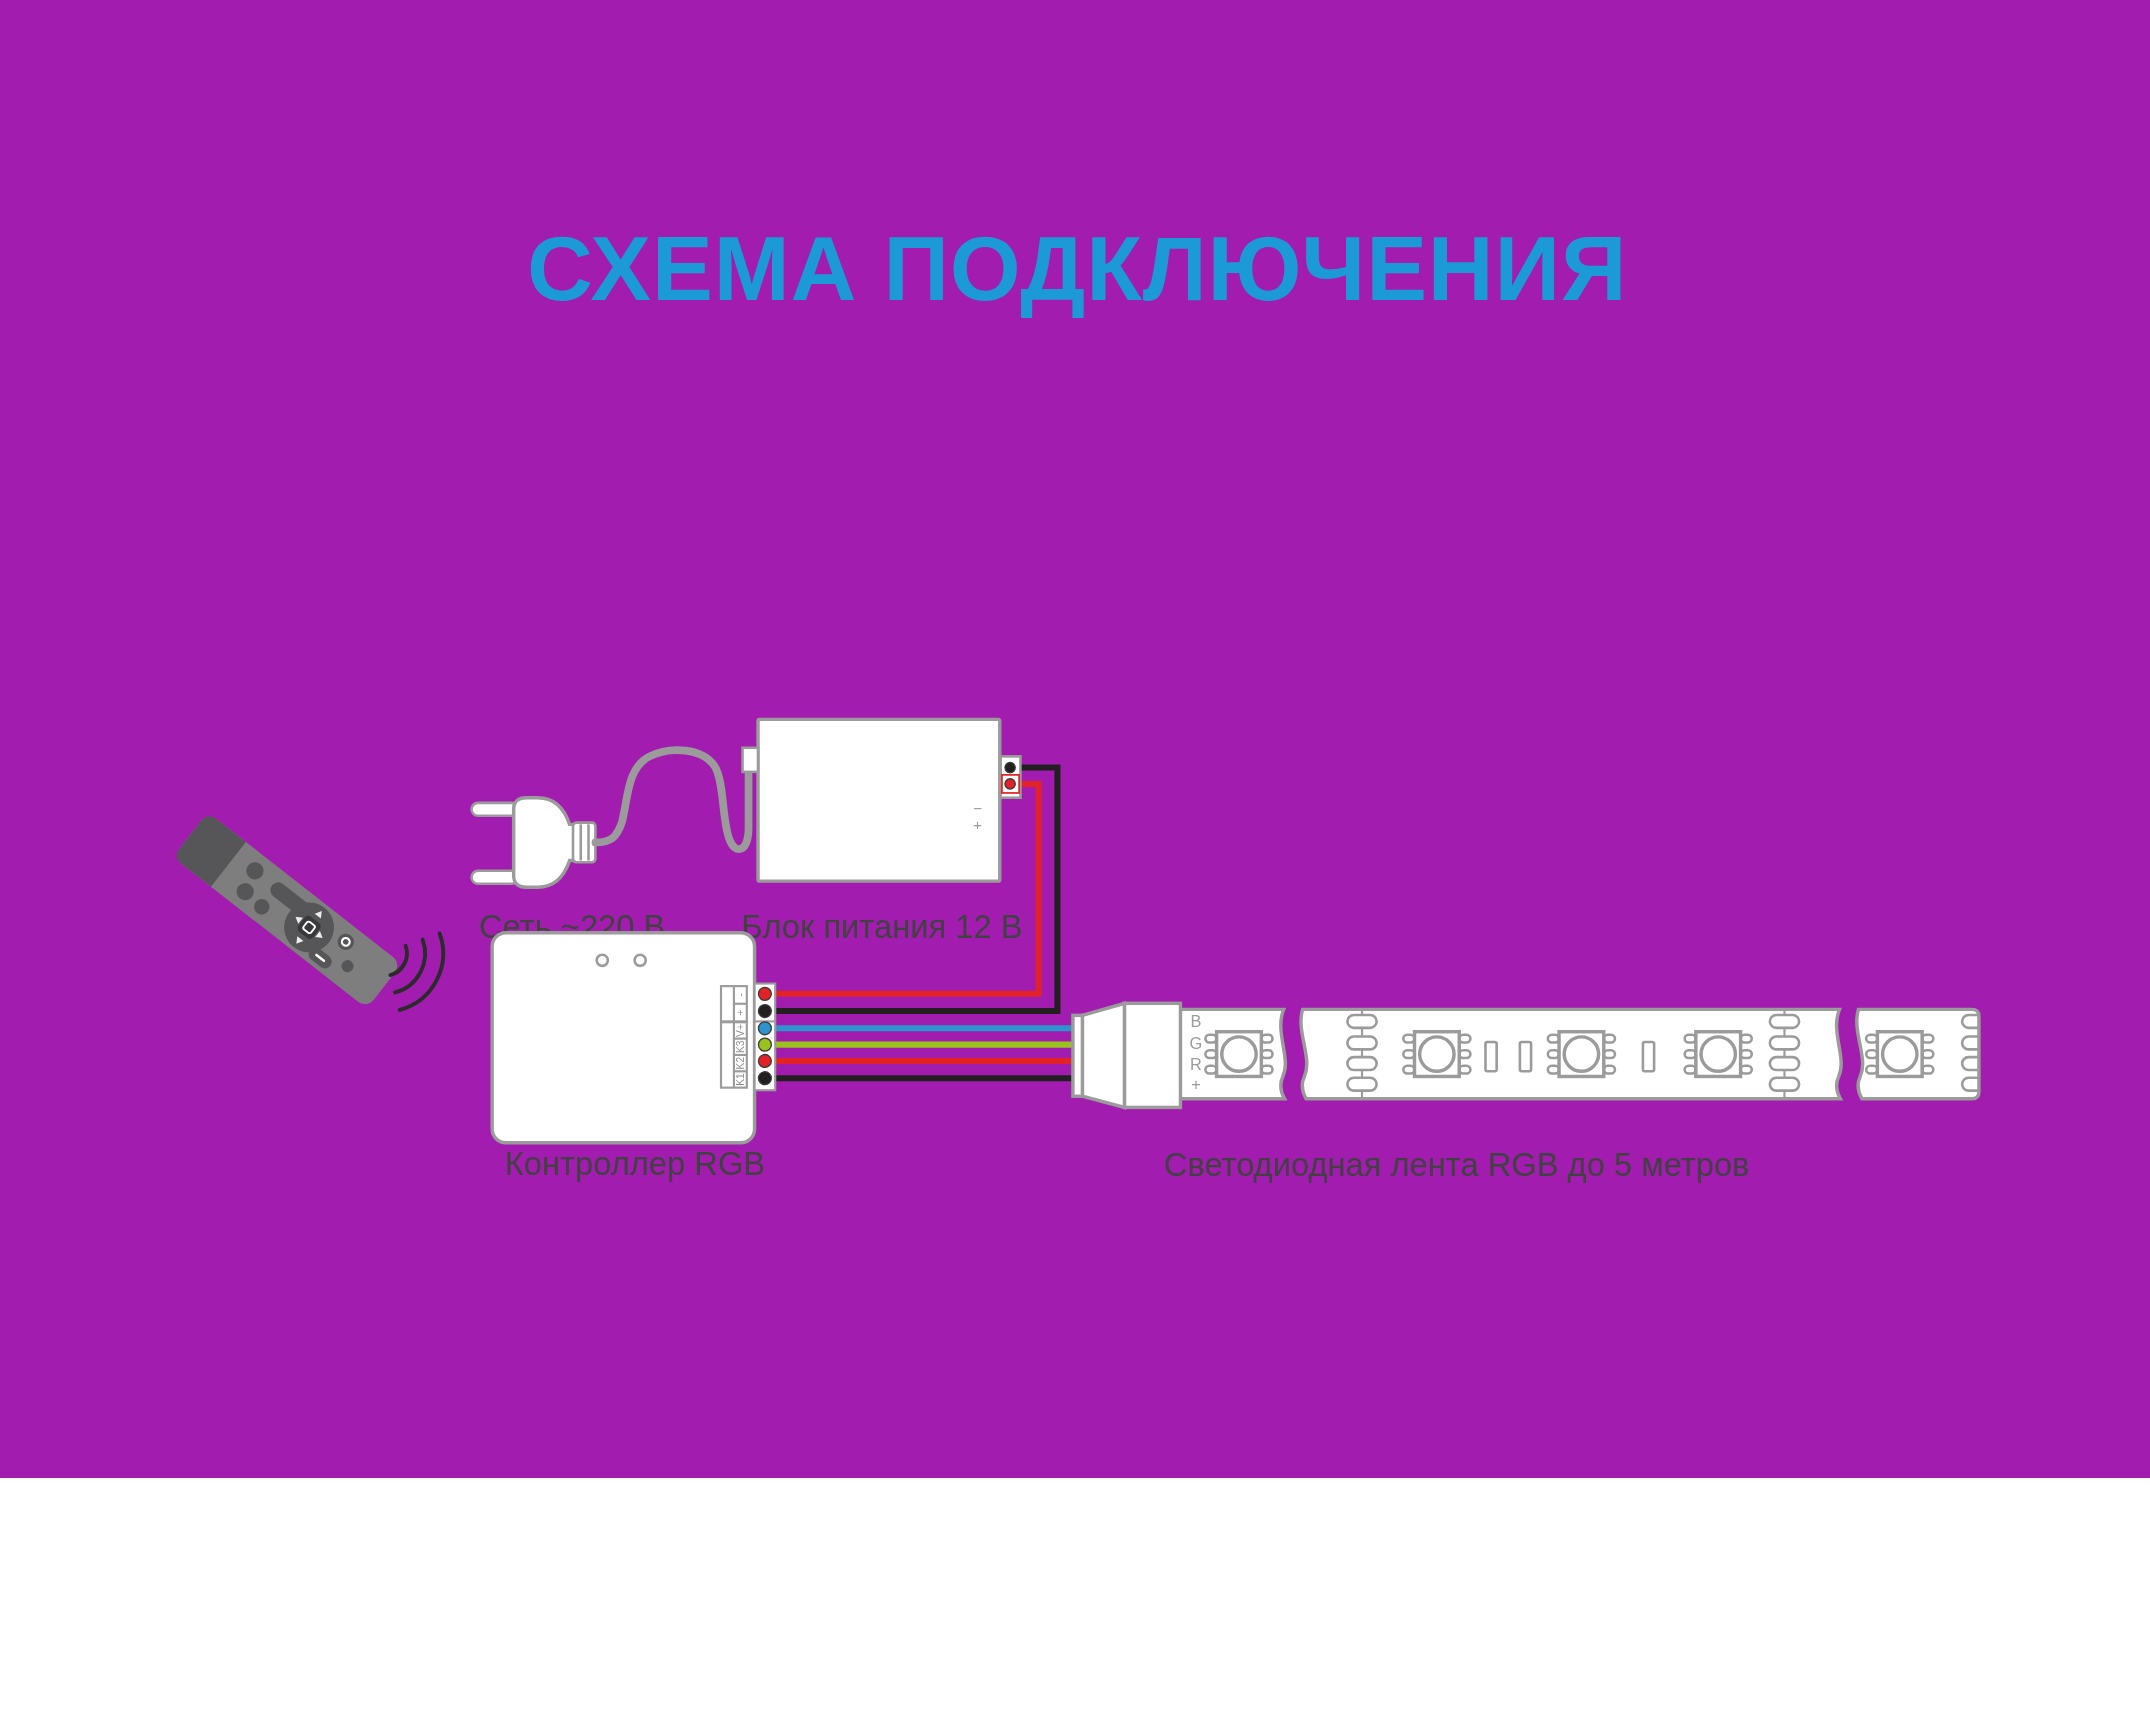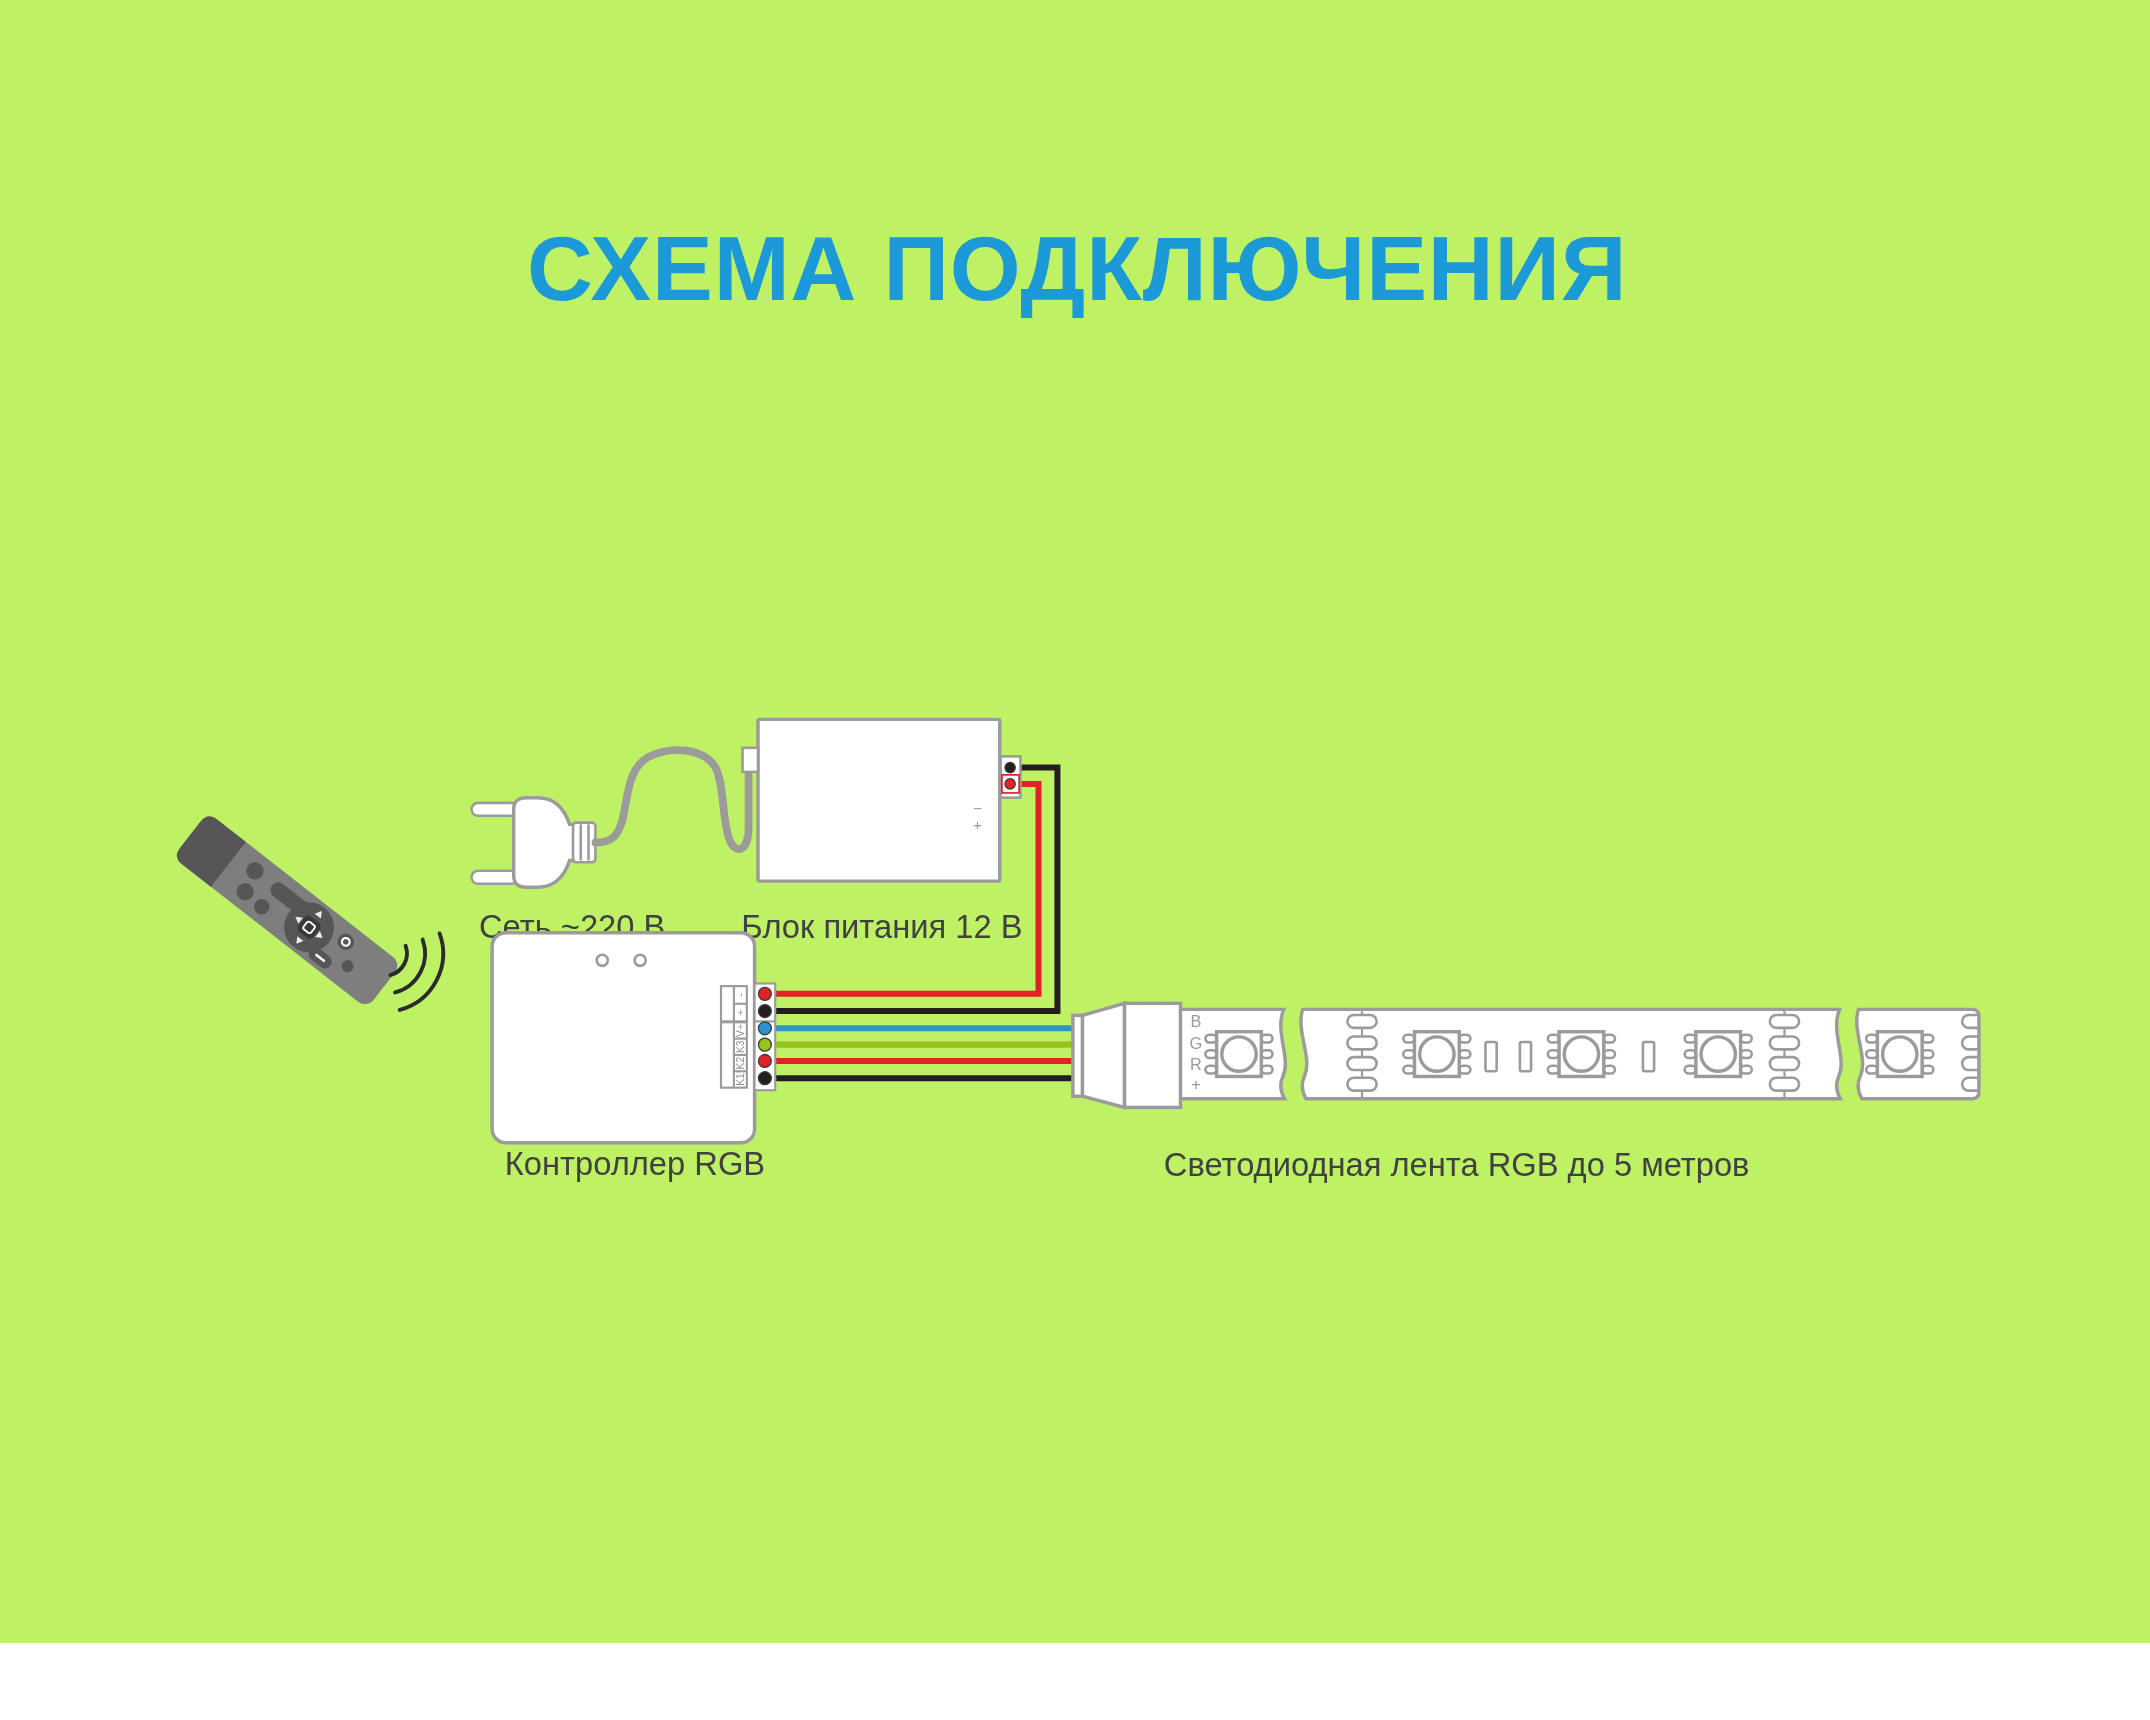--- a/index.html
+++ b/index.html
@@ -1,16 +1,16 @@
 <!DOCTYPE html>
 <html style="--c-title: #1b9ad7; --c-text: #414141; --c-outline: #9b9b9b; --c-wire_red: #e32226; --c-wire_black: #231f20; --c-wire_blue: #2e94cf; --c-wire_green: #98c21d; --c-remote_body: #7e7e7e; --c-remote_dark: #565658;font-size:13.8px"><head>
 <meta charset="utf-8">
 <style>
   html,body{margin:0;padding:0;background:#ffffff;}
-  .stage{width:2151px;height:1643px;background:#bef264;}
+  .stage{width:2151px;height:1478px;background:#a21caf;}
   svg text{font-family:"Liberation Sans",sans-serif;}
   .title-text{font-size:106px;font-weight:bold;letter-spacing:1px;fill:var(--c-title);text-anchor:middle;}
   .caption{font-size:38px;fill:var(--c-text);text-anchor:middle;}
   .pin-label{font-size:19px;fill:var(--c-outline);text-anchor:middle;}
   .term-label{font-size:12px;fill:#8f8f8f;text-anchor:middle;}
   .mark-label{font-size:18px;fill:var(--c-outline);text-anchor:middle;}
   .ol{fill:#ffffff;stroke:var(--c-outline);stroke-width:4;}
   .ol3{stroke-width:3;}
   .ol25{stroke-width:2.5;}
   .oln{fill:none;stroke:var(--c-outline);}

